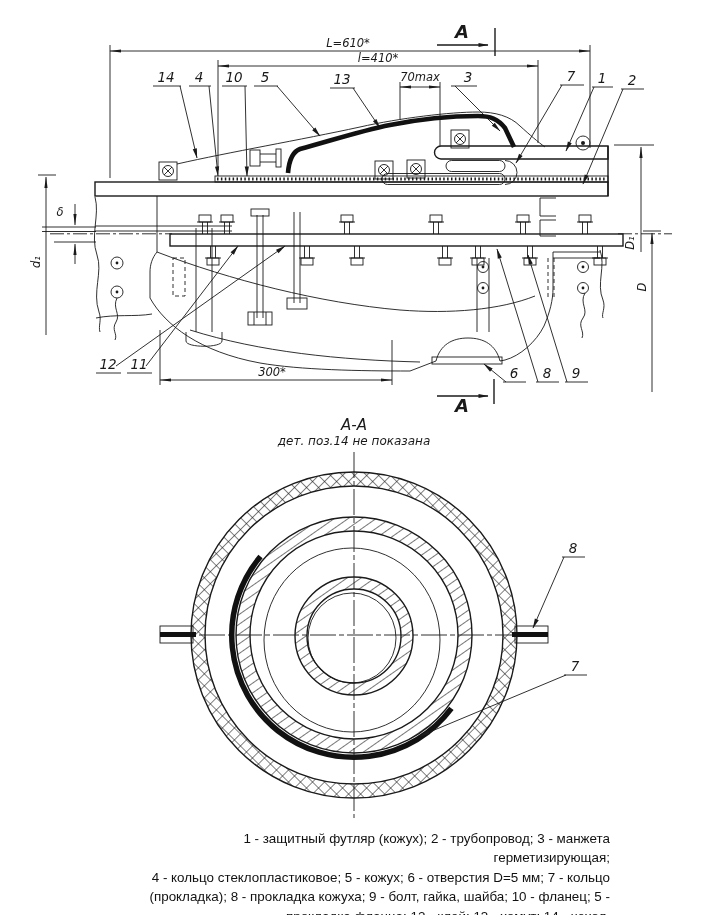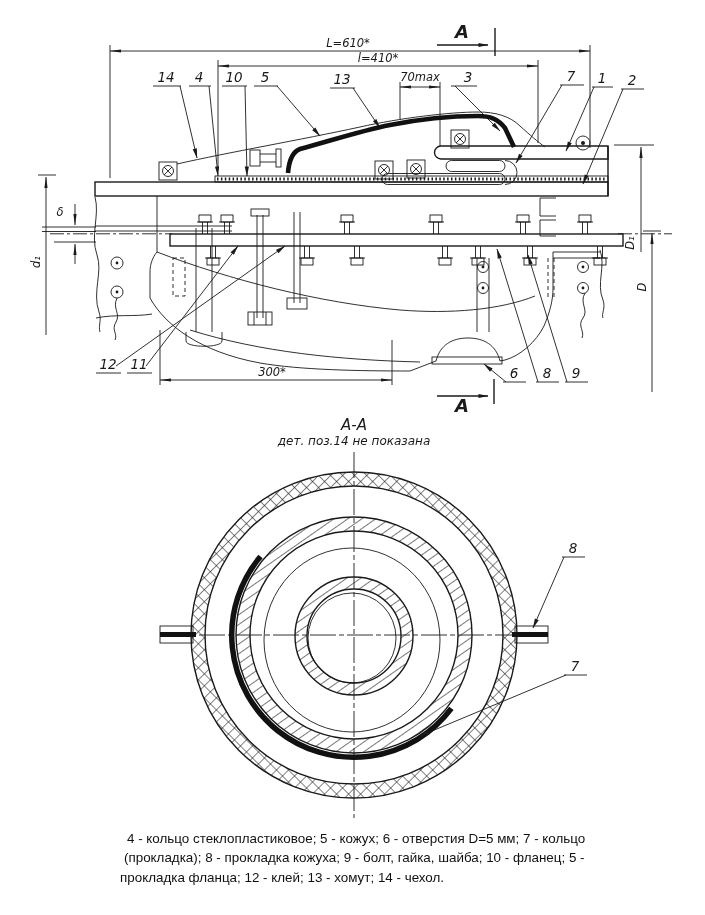--- a/index.html
+++ b/index.html
@@ -1,17 +1,17 @@
 <!DOCTYPE html>
 <html><head>
 <meta charset="utf-8">
 <style>
   html,body{margin:0;padding:0;background:#e8e8e8;}
   #page{position:relative;width:705px;height:915px;background:#ffffff;overflow:hidden;
-        font-family:"DejaVu Sans",sans-serif;}
+        font-family:"DejaVu Sans",sans-serif;text-align:right;}
   svg{position:absolute;left:0;top:0;}
   svg text{fill:#1a1a1a;}
   .num{font:italic 13.5px "DejaVu Sans",sans-serif;}
   .dim{font:italic 11.5px "DejaVu Sans",sans-serif;}
   .mark{font:italic bold 18px "DejaVu Sans",sans-serif;}
   .stitle{font:italic 15px "DejaVu Sans",sans-serif;}
   .snote{font:italic 12px "DejaVu Sans",sans-serif;}
   .thin{stroke:#1a1a1a;stroke-width:0.9;fill:none;}
   .med{stroke:#1a1a1a;stroke-width:1.4;fill:none;}
   .black{stroke:#111;fill:none;}
@@ -293,17 +293,18 @@
     <text class="num" x="573" y="553" text-anchor="middle">8</text>
     <line x1="562" y1="557" x2="585" y2="557" class="thin"></line>
     <line x1="564" y1="557" x2="533" y2="628" class="thin" marker-end="url(#larr)"></line>
     <text class="num" x="575" y="671" text-anchor="middle">7</text>
     <line x1="564" y1="675" x2="587" y2="675" class="thin"></line>
     <line x1="566" y1="675" x2="420" y2="736" class="thin" marker-end="url(#larr)"></line>
   </g>
 </svg>
 
 <div id="legend">
+  <div>1 - защитный футляр (кожух); 2 - трубопровод; 3 - манжета герметизирующая;</div>
   <div>4 - кольцо стеклопластиковое; 5 - кожух; 6 - отверстия D=5 мм; 7 - кольцо</div>
   <div>(прокладка); 8 - прокладка кожуха; 9 - болт, гайка, шайба; 10 - фланец; 5 -</div>
   <div>прокладка фланца; 12 - клей;  13 - хомут; 14 - чехол.</div>
 </div>
 </div>
 
 </body></html>

